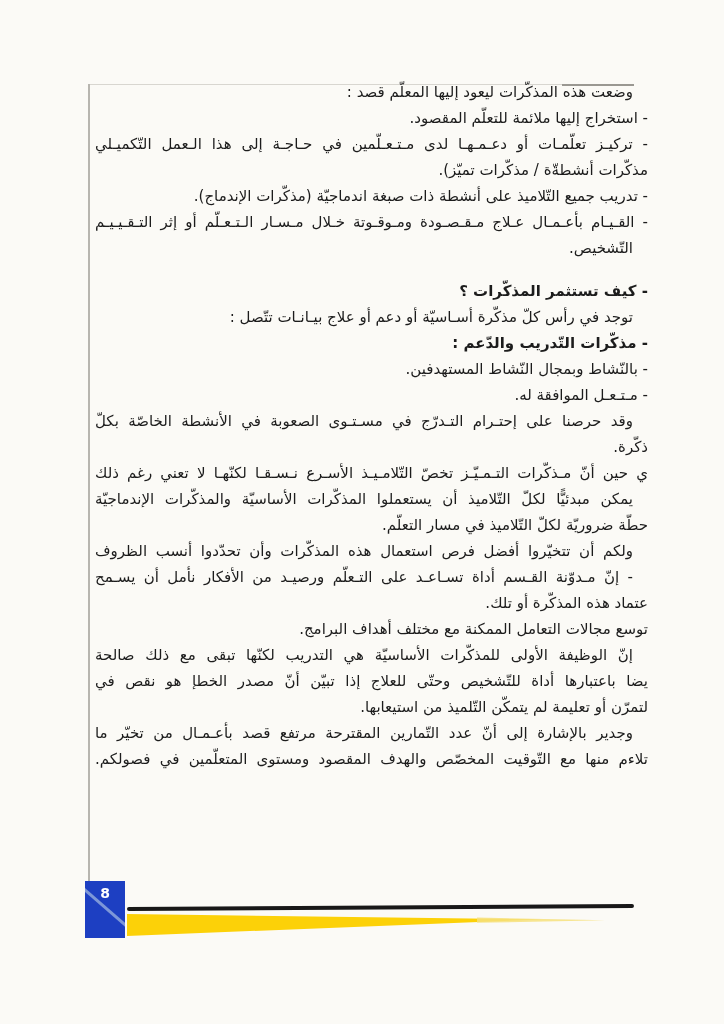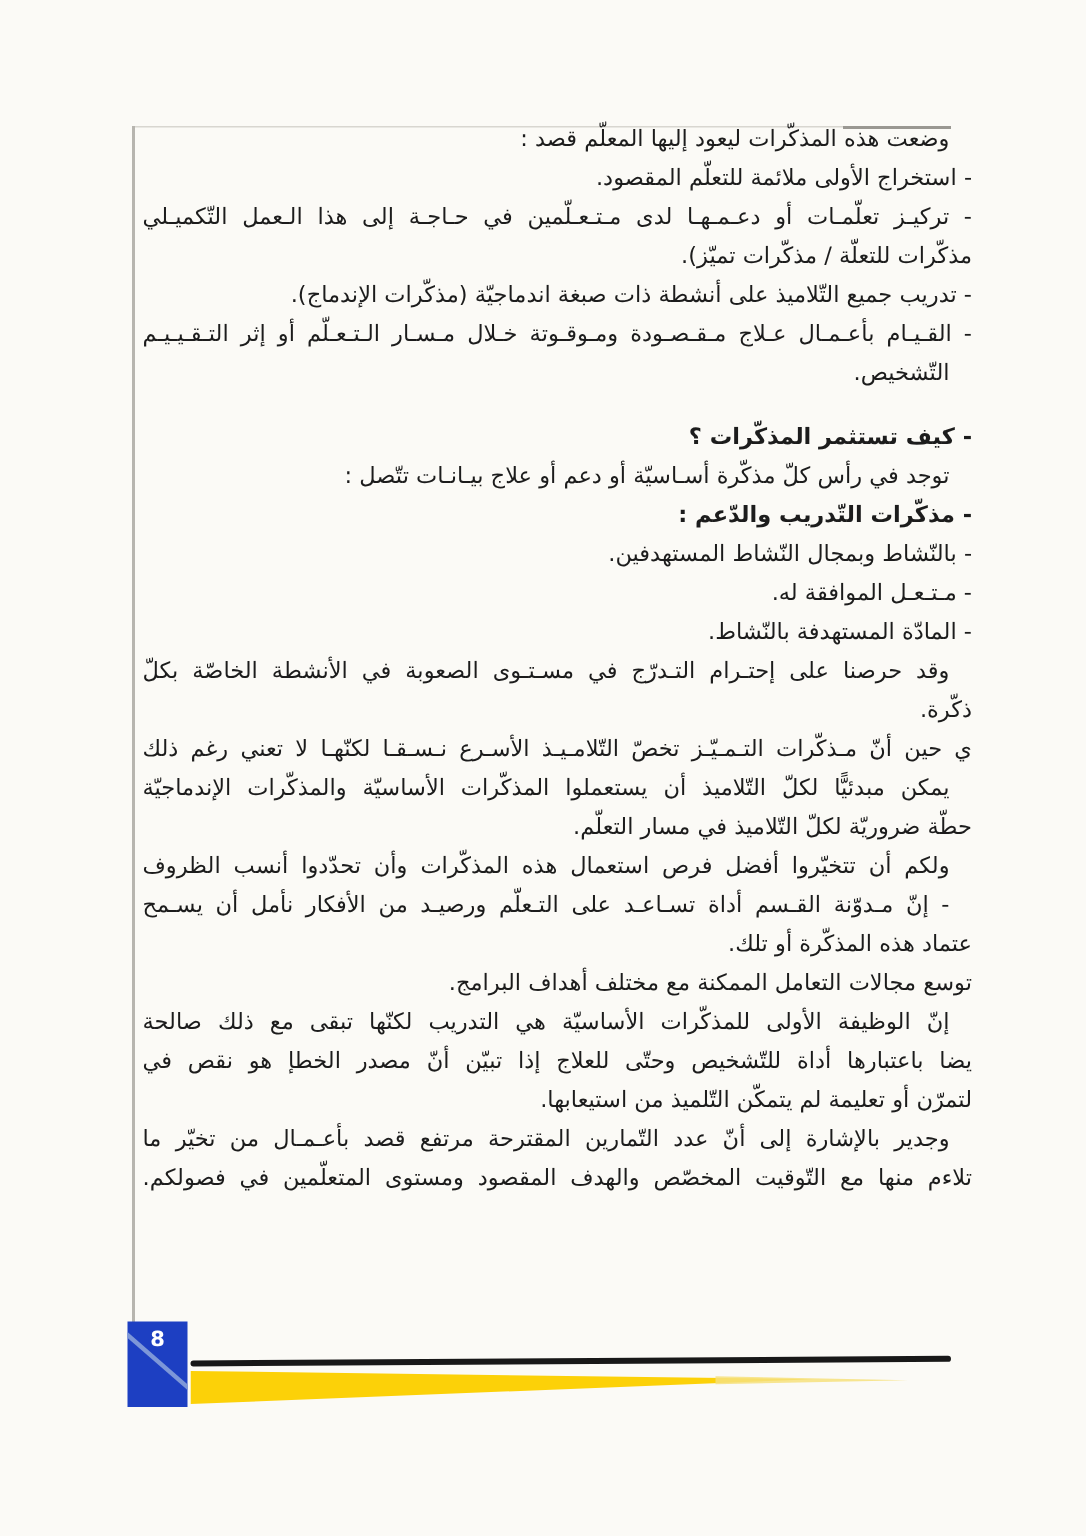--- a/index.html
+++ b/index.html
@@ -51,36 +51,35 @@
 <body>
 
 <div class="page">
 
   <div class="frame-top"></div>
   <div class="frame-top-dark"></div>
   <div class="frame-left"></div>
 
   <div class="text-block">
     <div class="ln ind">وضعت هذه المذكّرات ليعود إليها المعلّم قصد :</div>
-    <div class="ln">- استخراج الأولى ملائمة للتعلّم المقصود.</div>
+    <div class="ln">- استخراج إليها ملائمة للتعلّم المقصود.</div>
     <div class="ln j">- تركيـز تعلّمـات أو دعـمـهـا لدى مـتـعـلّمين في حـاجـة إلى هذا الـعمل التّكميـلي</div>
-    <div class="ln">مذكّرات للتعلّة / مذكّرات تميّز).</div>
+    <div class="ln">مذكّرات أنشطةّة / مذكّرات تميّز).</div>
     <div class="ln">- تدريب جميع التّلاميذ على أنشطة ذات صبغة اندماجيّة (مذكّرات الإندماج).</div>
     <div class="ln j">- القـيـام بأعـمـال عـلاج مـقـصـودة ومـوقـوتة خـلال مـسـار الـتـعـلّم أو إثر التـقـيـيـم</div>
     <div class="ln ind">التّشخيص.</div>
 
     <div class="gap"></div>
 
     <div class="ln b">- كيف تستثمر المذكّرات ؟</div>
     <div class="ln ind">توجد في رأس كلّ مذكّرة أسـاسيّة أو دعم أو علاج بيـانـات تتّصل :</div>
 
     <div class="ln b">- مذكّرات التّدريب والدّعم :</div>
     <div class="ln">- بالنّشاط وبمجال النّشاط المستهدفين.</div>
     <div class="ln">- مـتـعـل الموافقة له.</div>
-    <div class="ln">- المادّة المستهدفة بالنّشاط.</div>
     <div class="ln ind j">وقد حرصنا على إحتـرام التـدرّج في مسـتـوى الصعوبة في الأنشطة الخاصّة بكلّ</div>
     <div class="ln">ذكّرة.</div>
     <div class="ln j">ي حين أنّ مـذكّرات التـمـيّـز تخصّ التّلامـيـذ الأسـرع نـسـقـا لكنّهـا لا تعني رغم ذلك</div>
     <div class="ln ind j">يمكن مبدئيًّا لكلّ التّلاميذ أن يستعملوا المذكّرات الأساسيّة والمذكّرات الإندماجيّة</div>
     <div class="ln">حطّة ضروريّة لكلّ التّلاميذ في مسار التعلّم.</div>
     <div class="ln ind j">ولكم أن تتخيّروا أفضل فرص استعمال هذه المذكّرات وأن تحدّدوا أنسب الظروف</div>
     <div class="ln ind j">- إنّ مـدوّنة القـسم أداة تسـاعـد على التـعلّم ورصيـد من الأفكار نأمل أن يسـمح</div>
     <div class="ln">عتماد هذه المذكّرة أو تلك.</div>
     <div class="ln">توسع مجالات التعامل الممكنة مع مختلف أهداف البرامج.</div>
     <div class="ln ind j">إنّ الوظيفة الأولى للمذكّرات الأساسيّة هي التدريب لكنّها تبقى مع ذلك صالحة</div>

